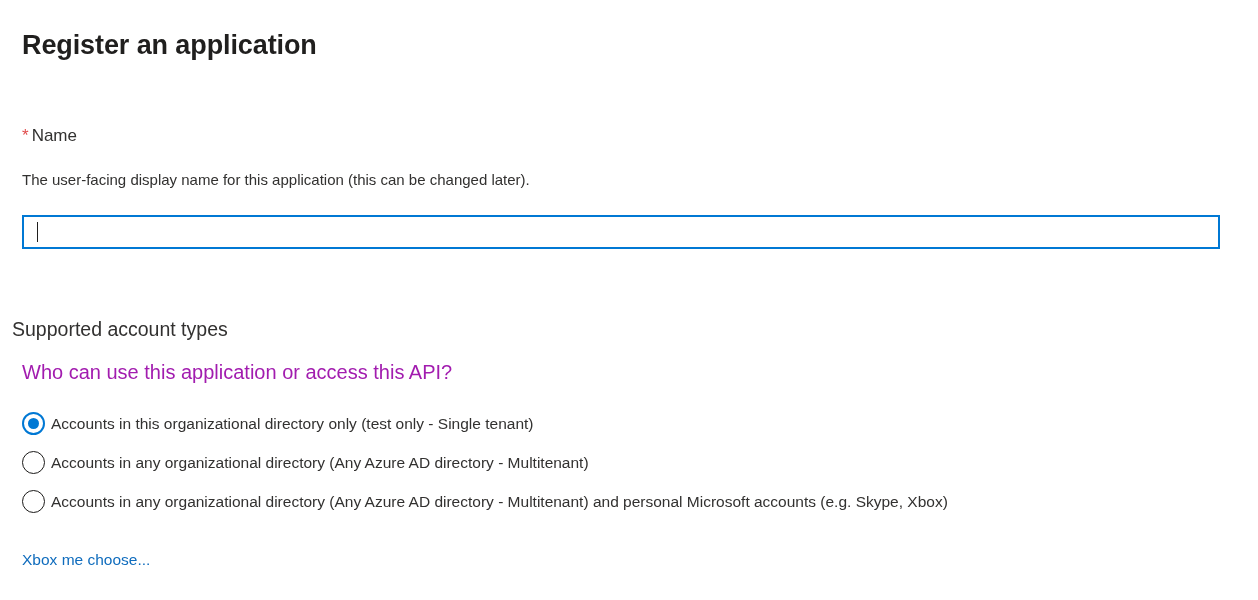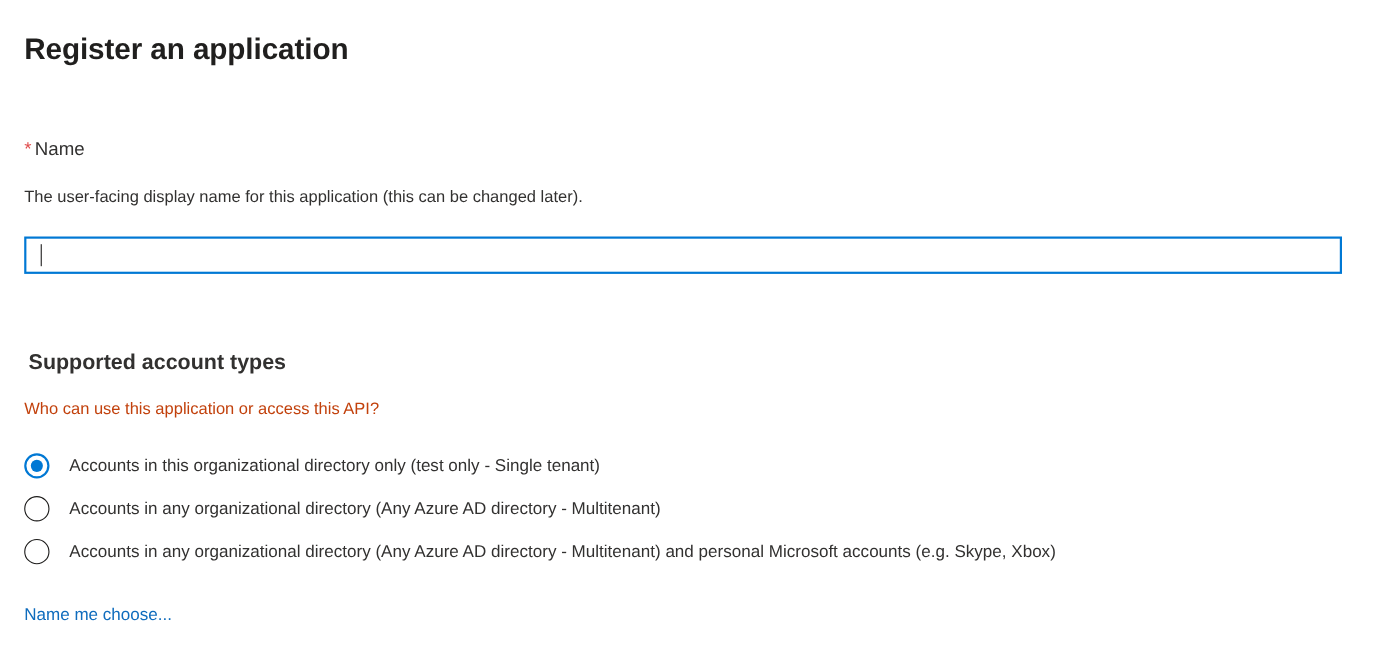--- a/index.html
+++ b/index.html
@@ -92,34 +92,34 @@
     left: 13px;
     top: 5px;
     width: 1px;
     height: 20px;
     background: #201f1e;
   }
 
   
   .section-heading {
     position: absolute;
-    left: 26px;
+    left: 12px;
     top: 315px;
     font-size: 19.5px;
-    font-weight: 700;
+    font-weight: 400;
     color: #323130;
     line-height: 28px;
     white-space: nowrap;
   }
   .section-description {
     position: absolute;
     left: 22px;
     top: 361px;
-    font-size: 15px;
-    color: #c2410c;
+    font-size: 20px;
+    color: #a21caf;
     line-height: 22px;
     white-space: nowrap;
   }
 
   .radio-group {
     position: absolute;
     left: 22px;
     top: 404px;
     width: 1200px;
   }
@@ -147,21 +147,21 @@
     left: 50%;
     top: 50%;
     width: 11px;
     height: 11px;
     margin-left: -5.5px;
     margin-top: -5.5px;
     border-radius: 50%;
     background: #0078d4;
   }
   .radio-label {
-    margin-left: 18px;
+    margin-left: 6px;
     font-size: 15.5px;
     color: #323130;
     line-height: 22px;
     white-space: nowrap;
   }
 
   
   .help-link {
     position: absolute;
     left: 22px;
@@ -208,15 +208,15 @@
       <span class="radio-label">Accounts in any organizational directory (Any Azure AD directory - Multitenant)</span>
     </div>
 
     <div class="radio-option">
       <span class="radio-mark"></span>
       <span class="radio-label">Accounts in any organizational directory (Any Azure AD directory - Multitenant) and personal Microsoft accounts (e.g. Skype, Xbox)</span>
     </div>
 
   </div>
 
-  <a class="help-link">Name me choose...</a>
+  <a class="help-link">Xbox me choose...</a>
 
 </div>
 
 </body></html>

